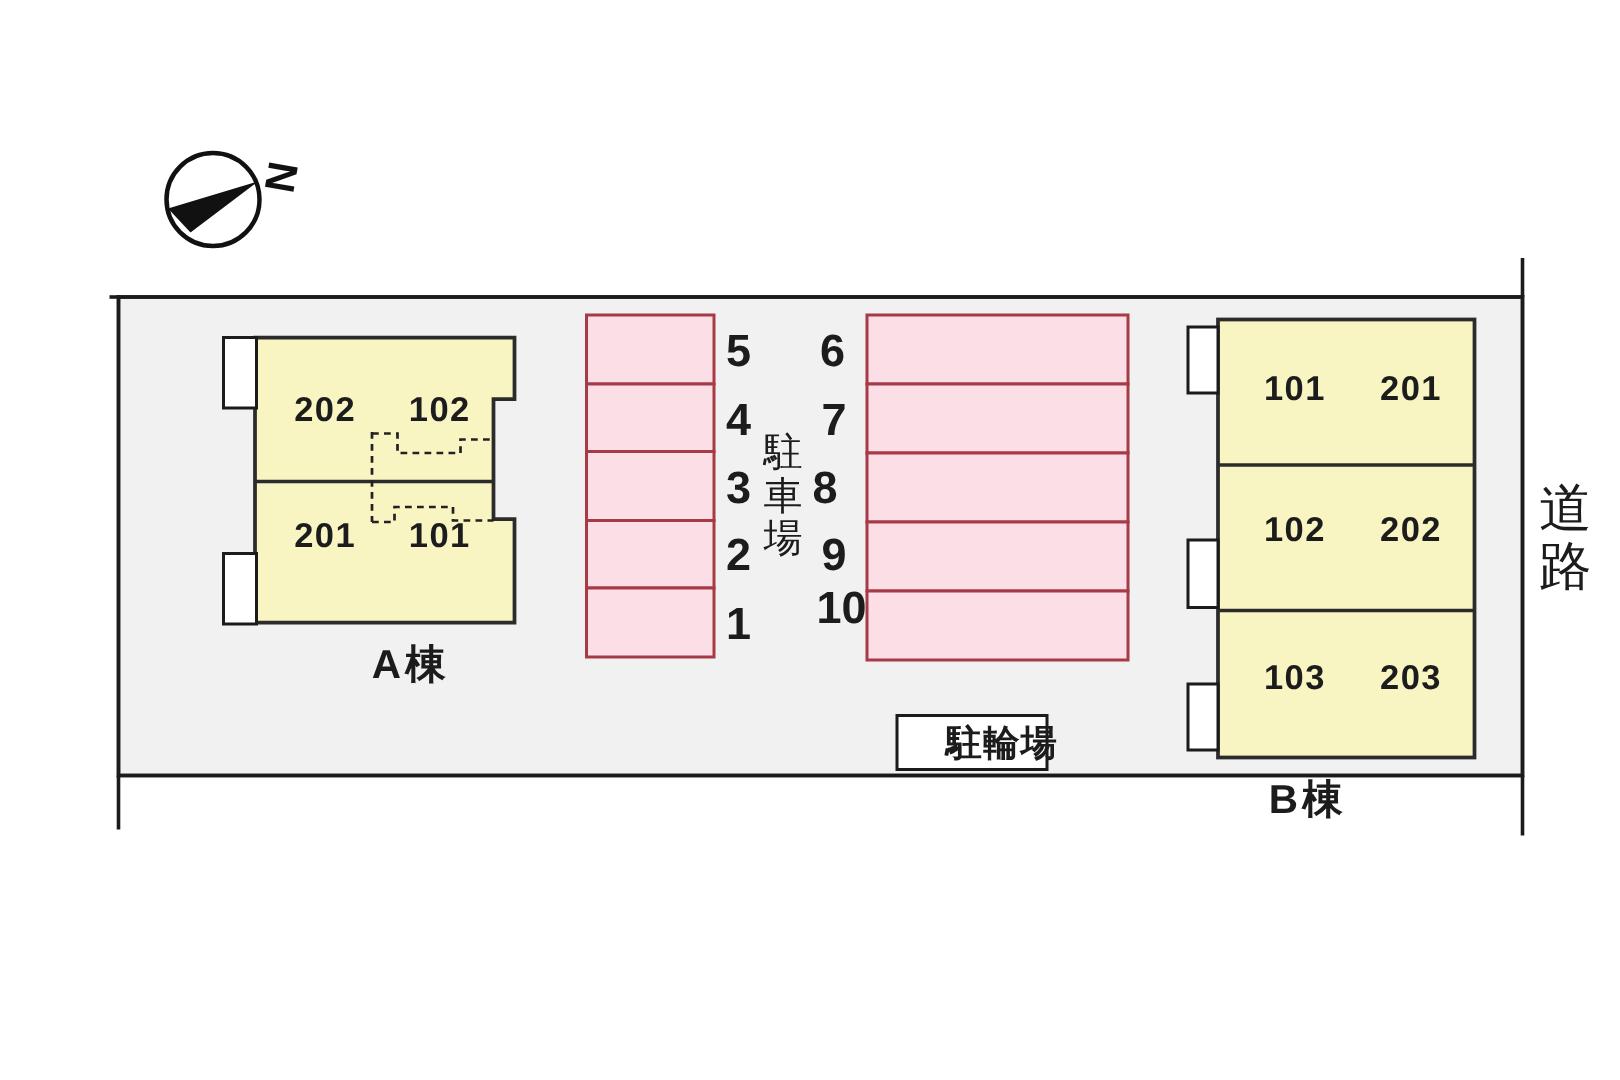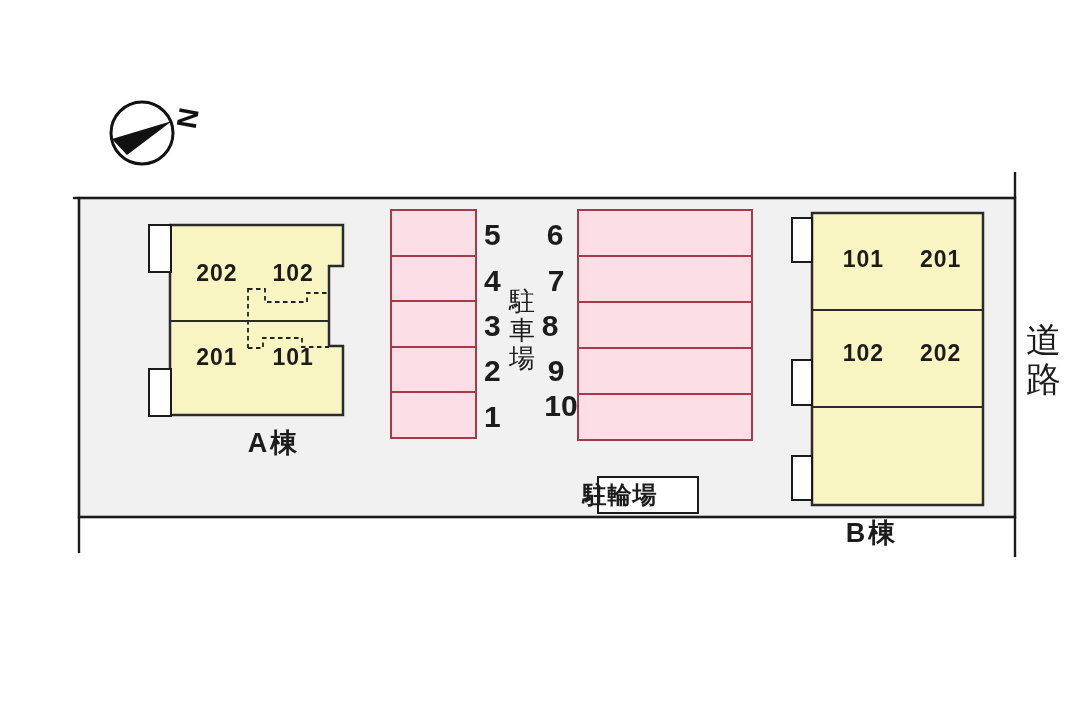--- a/index.html
+++ b/index.html
@@ -109,19 +109,23 @@
   <div class="abs ctr pnum" style="left:561px;top:406px;">10</div>
 
   <div class="abs ctr unit-pair b" style="left:902px;top:259px;">
     <span>101</span>
     <span>201</span>
   </div>
   <div class="abs ctr unit-pair b" style="left:902px;top:353px;">
     <span>102</span>
     <span>202</span>
   </div>
+  <div class="abs ctr unit-pair b" style="left:902px;top:452px;">
+    <span>103</span>
+    <span>203</span>
+  </div>
   <div class="abs ctr bldg-label" style="left:872px;top:533px;">B棟</div>
 
-  <div class="abs ctr bike-label" style="left:620px;top:495px;">駐輪場</div>
+  <div class="abs ctr bike-label" style="left:668px;top:495px;">駐輪場</div>
 
   <div class="abs ctr vtext" style="left:1041px;top:359px;font-size:35px;">道路</div>
 
 </div>
 
 </body></html>

